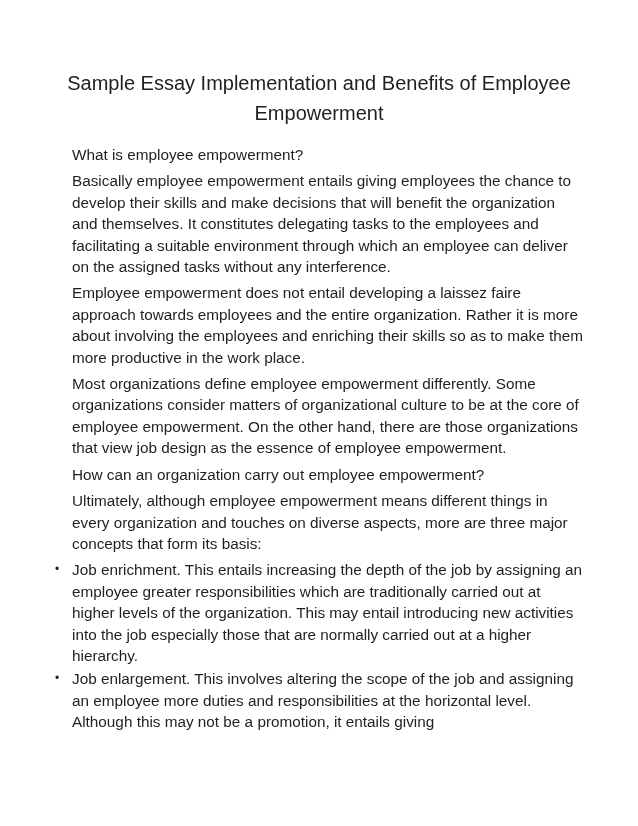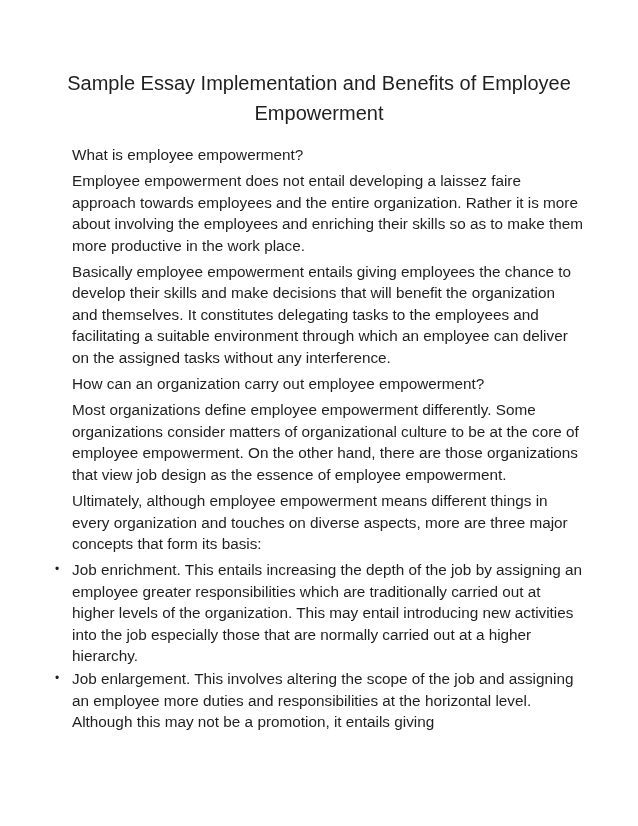--- a/index.html
+++ b/index.html
@@ -58,27 +58,27 @@
 <body>
 
 <div class="page">
 
   <h1 class="title">Sample Essay Implementation and Benefits of Employee Empowerment</h1>
 
   <div class="content">
 
     <p>What is employee empowerment?</p>
 
+    <p>Basically employee empowerment entails giving employees the chance to develop their skills and make decisions that will benefit the organization and themselves. It constitutes delegating tasks to the employees and facilitating a suitable environment through which an employee can deliver on the assigned tasks without any interference.</p>
+
     <p>Employee empowerment does not entail developing a laissez faire approach towards employees and the entire organization. Rather it is more about involving the employees and enriching their skills so as to make them more productive in the work place.</p>
 
-    <p>Basically employee empowerment entails giving employees the chance to develop their skills and make decisions that will benefit the organization and themselves. It constitutes delegating tasks to the employees and facilitating a suitable environment through which an employee can deliver on the assigned tasks without any interference.</p>
+    <p>Most organizations define employee empowerment differently. Some organizations consider matters of organizational culture to be at the core of employee empowerment. On the other hand, there are those organizations that view job design as the essence of employee empowerment.</p>
 
     <p>How can an organization carry out employee empowerment?</p>
-
-    <p>Most organizations define employee empowerment differently. Some organizations consider matters of organizational culture to be at the core of employee empowerment. On the other hand, there are those organizations that view job design as the essence of employee empowerment.</p>
 
     <p>Ultimately, although employee empowerment means different things in every organization and touches on diverse aspects, more are three major concepts that form its basis:</p>
 
     <ul class="bullet-list">
       <li>
         <span class="marker">•</span>
         <span class="li-text">Job enrichment. This entails increasing the depth of the job by assigning an employee greater responsibilities which are traditionally carried out at higher levels of the organization. This may entail introducing new activities into the job especially those that are normally carried out at a higher hierarchy.</span>
       </li>
       <li>
         <span class="marker">•</span>

